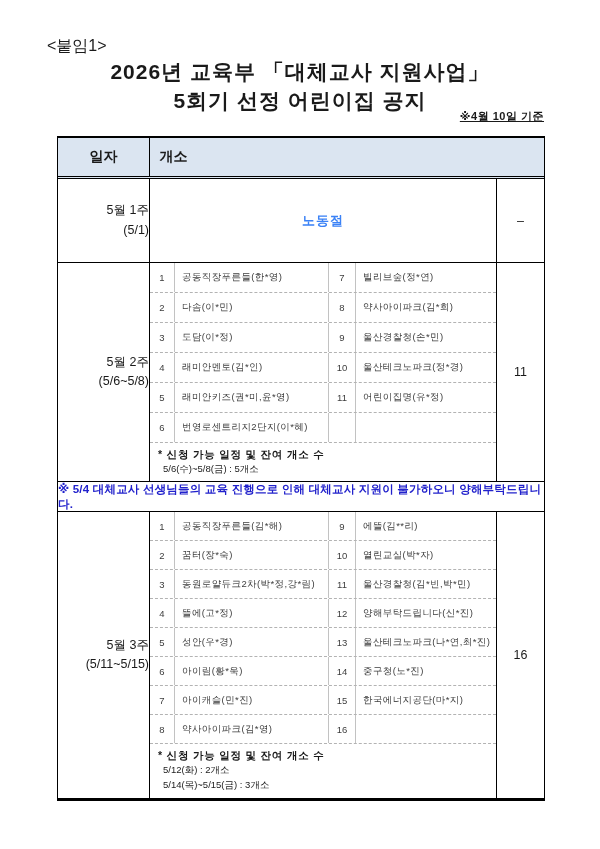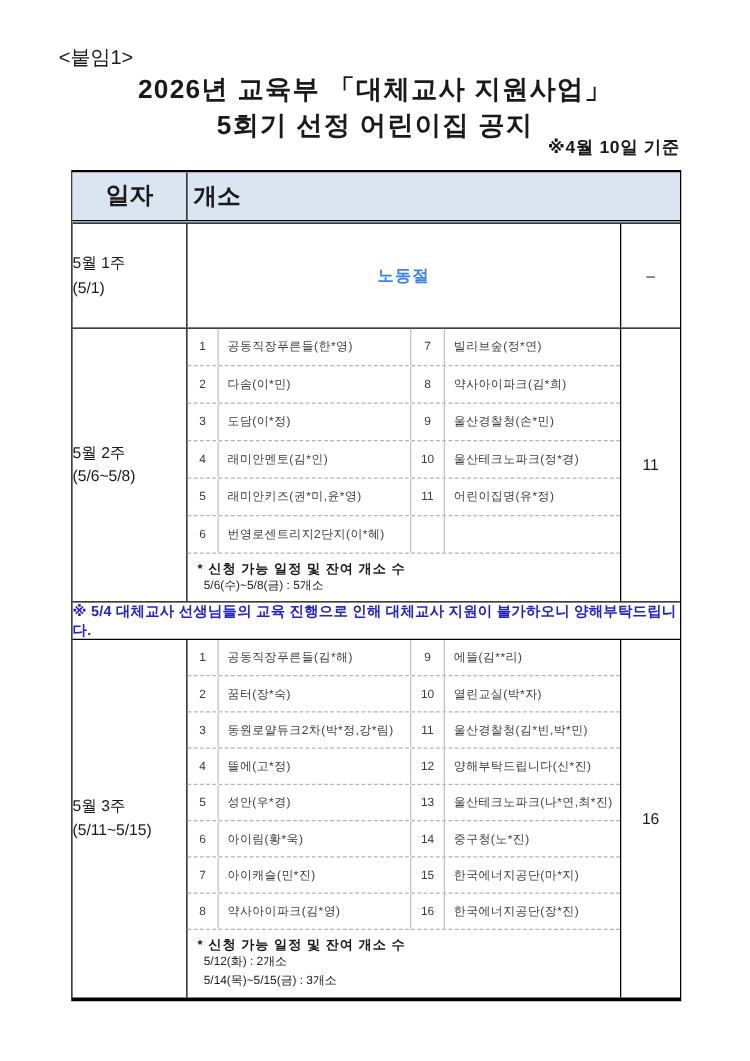--- a/index.html
+++ b/index.html
@@ -6,36 +6,36 @@
   body{
     width:600px;height:849px;background:#ffffff;position:relative;
     font-family:"Liberation Sans","DejaVu Sans",sans-serif;color:#1a1a1a;
     -webkit-font-smoothing:antialiased;
   }
   *{box-sizing:border-box;}
 
   .attachment{position:absolute;left:47px;top:36px;font-size:16px;font-weight:normal;}
   .title{position:absolute;left:0;right:0;top:57px;text-align:center;
          font-size:21px;font-weight:bold;line-height:1.4;letter-spacing:1px;}
-  .dateref{position:absolute;right:56px;top:109px;font-size:14px;font-weight:600;letter-spacing:0.5px;}
+  .dateref{position:absolute;right:56px;top:109px;font-size:11px;font-weight:600;letter-spacing:0.5px;text-decoration:underline;}
 
   .table{position:absolute;left:57px;top:136px;width:488px;
          border:1px solid #000;border-top-width:2px;border-bottom-width:3px;background:#fff;}
   .trow{display:flex;border-bottom:1px solid #000;}
   .trow:last-child{border-bottom:none;}
 
   .c-date{width:92px;min-width:92px;border-right:1px solid #000;
-          display:flex;flex-direction:column;align-items:flex-start;justify-content:center;
+          display:flex;flex-direction:column;align-items:flex-end;justify-content:center;
           font-size:12.5px;line-height:1.55;text-align:center;}
   .c-name{flex:1;border-right:1px solid #000;display:flex;flex-direction:column;}
   .c-count{width:47px;min-width:47px;display:flex;align-items:center;justify-content:center;font-size:12.5px;}
 
   .header{height:41px;border-bottom:3px double #000;}
   .header .c-date,.header .c-name,.header .c-count{
-    font-weight:bold;font-size:19px;display:flex;flex-direction:row;
+    font-weight:bold;font-size:14px;display:flex;flex-direction:row;
     align-items:center;justify-content:center;}
 
   .row-week1{height:84px;}
   .holiday{flex:1;display:flex;align-items:center;justify-content:center;
            font-size:13px;font-weight:bold;letter-spacing:1px;}
 
   .igrid-row{display:grid;grid-template-columns:25px 154px 27px 1fr;border-bottom:1px dashed #b3b3b3;}
   .w2 .igrid-row{height:30px;}
   .w3 .igrid-row{height:29px;}
   .igrid-row > div{display:flex;align-items:center;font-size:9.5px;color:#3d3d3d;overflow:hidden;white-space:nowrap;}
@@ -181,21 +181,20 @@
       <div class="igrid-row">
         <div class="cell-no">7</div>
         <div class="cell-nm">아이캐슬(민*진)</div>
         <div class="cell-no">15</div>
         <div class="cell-nm last">한국에너지공단(마*지)</div>
       </div>
       <div class="igrid-row">
         <div class="cell-no">8</div>
         <div class="cell-nm">약사아이파크(김*영)</div>
         <div class="cell-no">16</div>
-        <div class="cell-nm last">한국에너지공단(장*진)</div>
       </div>
       <div class="note note-w3">
         <div class="note-title">* 신청 가능 일정 및 잔여 개소 수</div>
         <div class="note-line">5/12(화) : 2개소</div>
         <div class="note-line">5/14(목)~5/15(금) : 3개소</div>
       </div>
     </div>
     <div class="c-count">16</div>
   </div>
 

